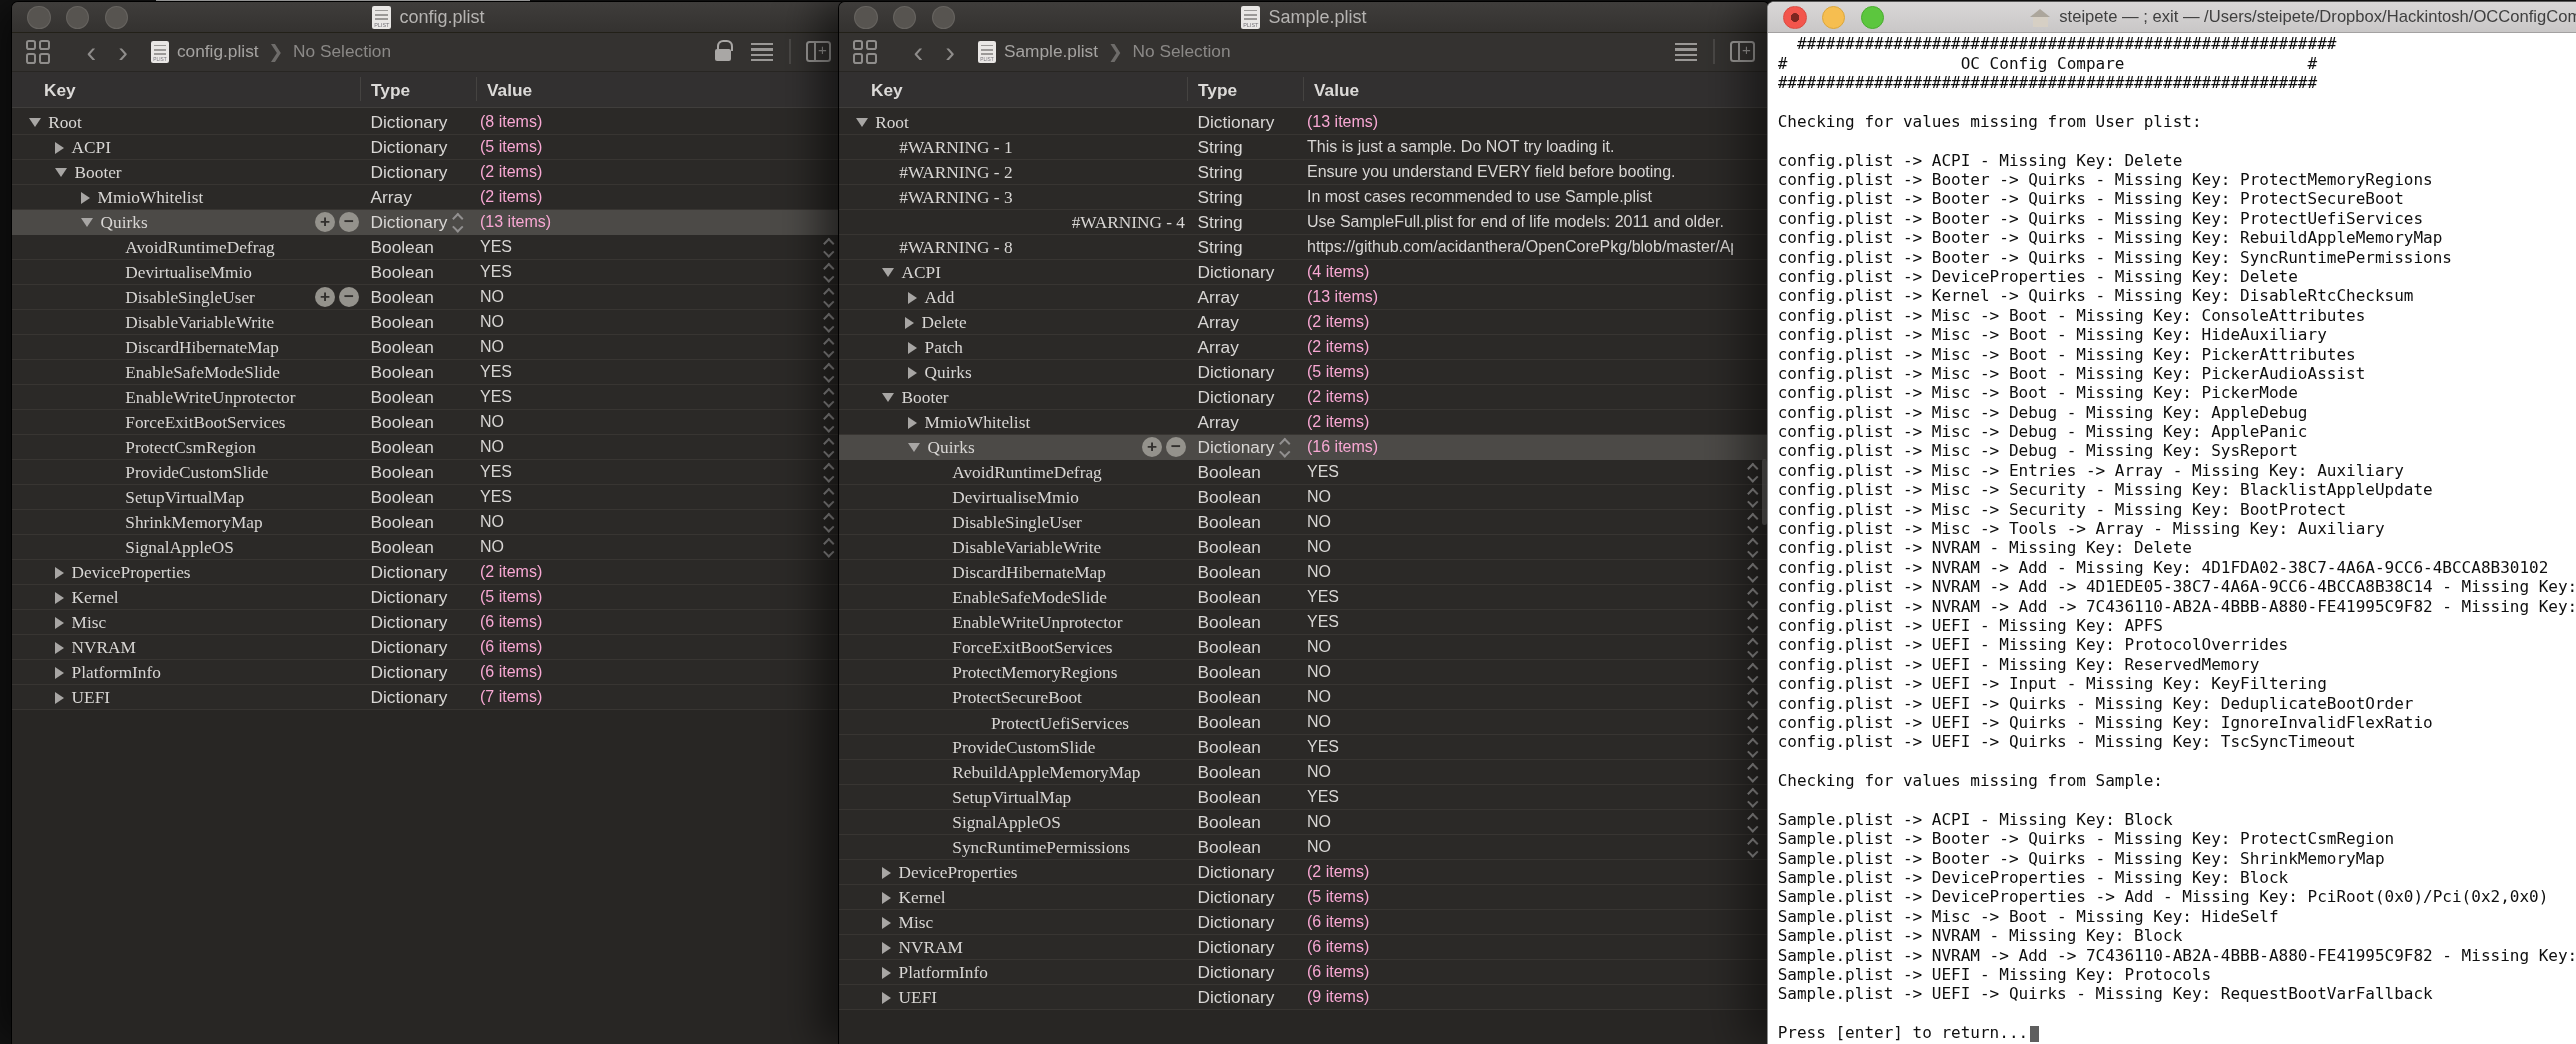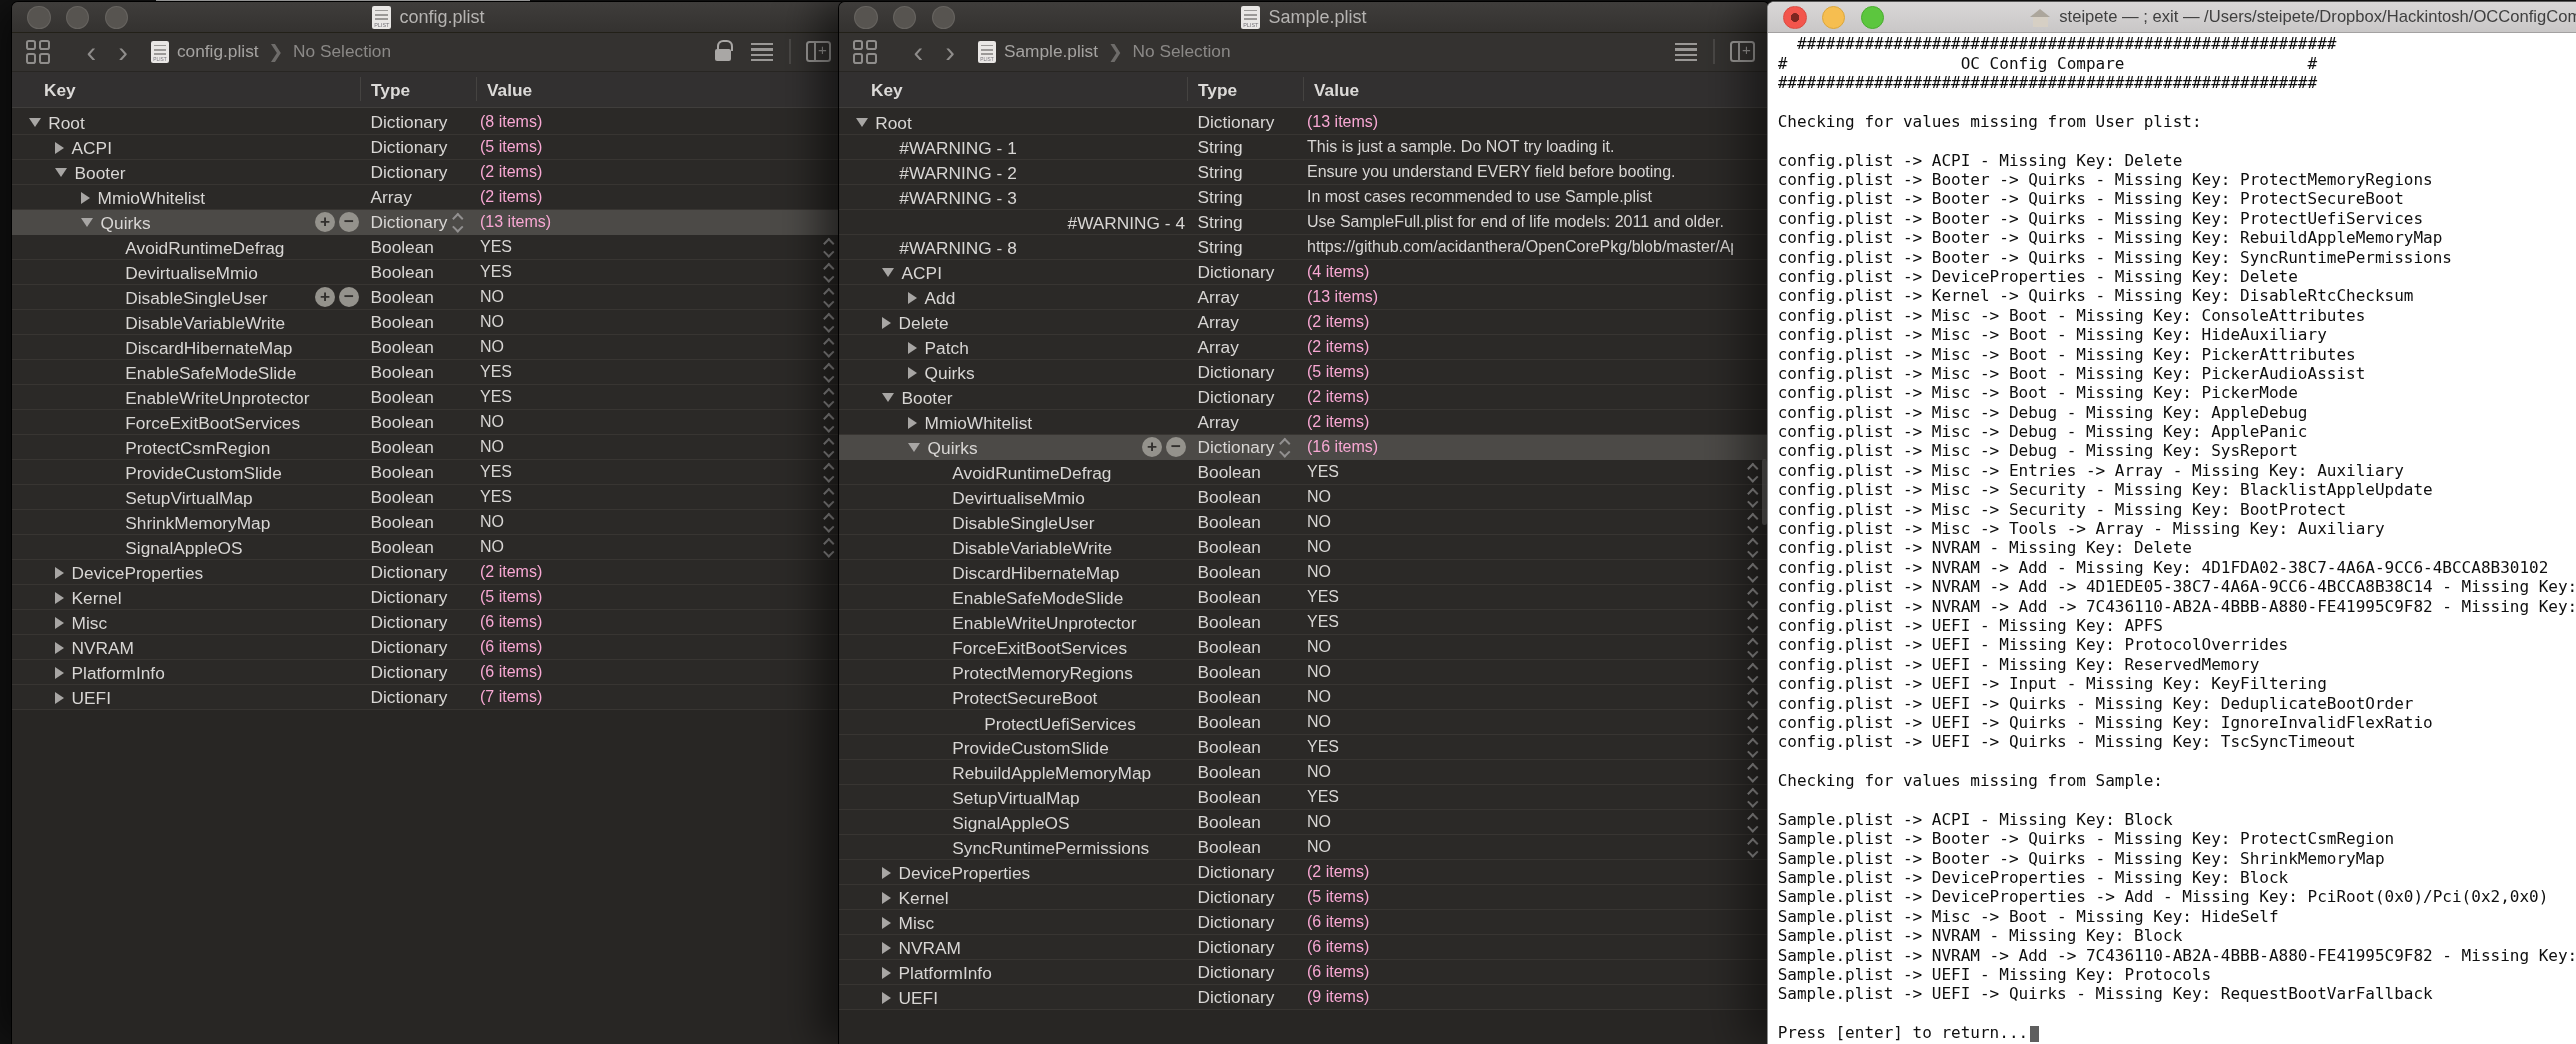--- a/index.html
+++ b/index.html
@@ -53,21 +53,21 @@
   .colheader .h-key   { position:absolute; left:32px;  top:8.3px; }
   .colheader .h-type  { position:absolute; left:359px; top:8.3px; }
   .colheader .h-value { position:absolute; left:475px; top:8.3px; }
   .colheader .h-sep1, .colheader .h-sep2 { position:absolute; top:5.5px; bottom:5.5px; width:1.4px; background:#454341; }
   .colheader .h-sep1 { left:348px; } .colheader .h-sep2 { left:464px; }
 
   .rows { position:absolute; top:108px; bottom:0; left:0; right:0; background:#282624; overflow:hidden; }
   .row { position:relative; height:25px; border-bottom:1.4px solid #383532; background:#2b2927; }
   .row.sel { background:#4c4a47; border-bottom-color:#4c4a47; }
   .cell { position:absolute; top:0; height:25px; line-height:24px; color:#d8d6d4; font-size:17.3px; white-space:nowrap; }
-  .cell.key { left:0; width:346px; overflow:hidden; display:flex; align-items:center; }
+  .cell.key { left:0; width:346px; overflow:hidden; display:flex; align-items:center;font-family:Liberation Serif, serif; }
   .cell.type { left:353px; width:111px; padding-left:5.5px; }
   .cell.value { left:468px; right:36px; overflow:hidden; font-size:16px; }
   .dim { color:#f9a8d4; }
   .disc { display:inline-block; margin-right:7.6px; flex:0 0 auto; }
   .disc.closed { width:0; height:0; border-left:9.7px solid #a8a6a4; border-top:6.2px solid transparent; border-bottom:6.2px solid transparent; }
   .disc.open   { width:0; height:0; border-top:9.7px solid #a8a6a4; border-left:6.2px solid transparent; border-right:6.2px solid transparent; }
   .disc.nodisc { width:9.7px; height:1.4px; }
   .rowbtns { position:absolute; left:303px; top:2.1px; display:flex; gap:3.5px; }
   .rbtn { width:20px; height:20px; border-radius:50%; background:#94928c; color:#32302e;
           font-size:17.3px; font-weight:700; text-align:center; line-height:18.7px; }
@@ -499,21 +499,21 @@
         </div>
         <div class="row">
           <div class="cell key" style="padding-left: 69px;">
             <span class="disc closed"></span>
             <span>Add</span>
           </div>
           <div class="cell type">Array</div>
           <div class="cell value dim">(13 items)</div>
         </div>
         <div class="row">
-          <div class="cell key" style="padding-left: 34px; margin-left: 9px;">
+          <div class="cell key" style="padding-left: 66px;">
             <span class="disc closed"></span>
             <span>Delete</span>
           </div>
           <div class="cell type">Array</div>
           <div class="cell value dim">(2 items)</div>
         </div>
         <div class="row">
           <div class="cell key" style="padding-left: 69px;">
             <span class="disc closed"></span>
             <span>Patch</span>

